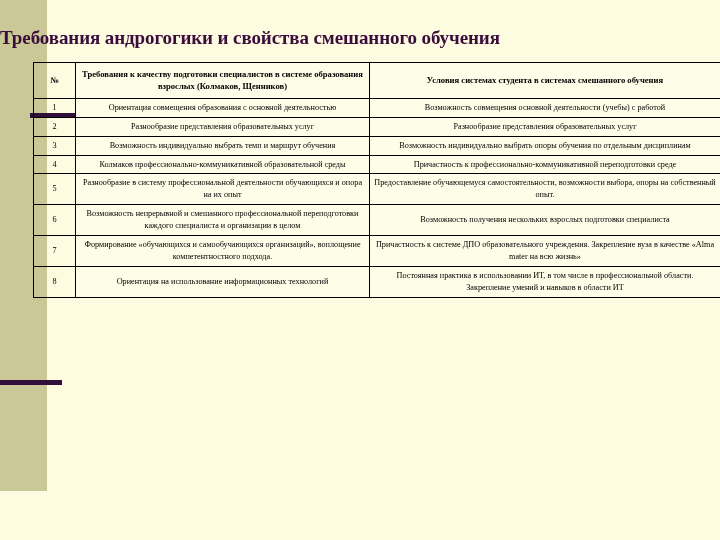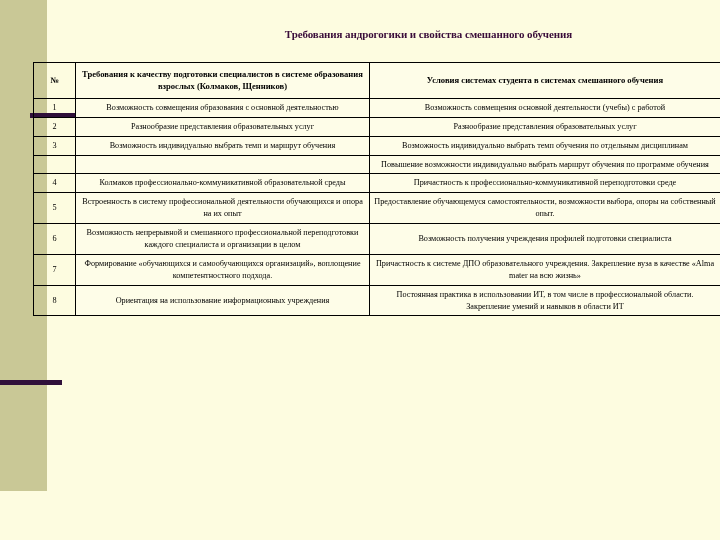--- a/index.html
+++ b/index.html
@@ -55,22 +55,22 @@
     height: 16px;
     background: #a8a8a8;
   }
 
   
   #slide-title {
     position: absolute;
     left: 0;
     top: 28px;
     width: 572px;
-    text-align: right;
-    font-size: 11px;
+    text-align: left;
+    font-size: 19px;
     font-weight: bold;
     color: #3a0d3a;
     letter-spacing: -0.1px;
     line-height: 1.1;
     z-index: 5;
   }
 
   
   #content-table {
     position: absolute;
@@ -132,60 +132,55 @@
       <thead>
         <tr>
           <th class="col-num">№</th>
           <th class="col-req">Требования  к качеству подготовки специалистов в системе образования взрослых (Колмаков, Щенников)</th>
           <th class="col-cond">Условия системах студента в системах смешанного обучения</th>
         </tr>
       </thead>
       <tbody id="table-body">
           <tr>
             <td class="col-num">1</td>
-            <td class="col-req">Возможность совмещения образования с основной деятельностью</td>
+            <td class="col-req">Ориентация совмещения образования с основной деятельностью</td>
             <td class="col-cond">Возможность совмещения основной деятельности (учебы) с работой</td>
           </tr>
           <tr>
             <td class="col-num">2</td>
             <td class="col-req">Разнообразие представления образовательных услуг</td>
             <td class="col-cond">Разнообразие представления образовательных услуг</td>
           </tr>
           <tr>
             <td class="col-num">3</td>
             <td class="col-req">Возможность индивидуально выбрать темп и маршрут обучения</td>
-            <td class="col-cond">Возможность индивидуально выбрать темп обучения по отдельным дисциплинам</td>
-          </tr>
-          <tr>
-            <td class="col-num"></td>
-            <td class="col-req"></td>
-            <td class="col-cond">Повышение возможности индивидуально выбрать маршрут обучения по программе обучения</td>
+            <td class="col-cond">Возможность индивидуально выбрать опоры обучения по отдельным дисциплинам</td>
           </tr>
           <tr>
             <td class="col-num">4</td>
             <td class="col-req">Колмаков профессионально-коммуникативной образовательной среды</td>
             <td class="col-cond">Причастность к профессионально-коммуникативной переподготовки среде</td>
           </tr>
           <tr>
             <td class="col-num">5</td>
-            <td class="col-req">Встроенность в систему профессиональной деятельности обучающихся и опора на их опыт</td>
+            <td class="col-req">Разнообразие в систему профессиональной деятельности обучающихся и опора на их опыт</td>
             <td class="col-cond">Предоставление обучающемуся самостоятельности, возможности выбора, опоры на собственный опыт.</td>
           </tr>
           <tr>
             <td class="col-num">6</td>
             <td class="col-req">Возможность непрерывной и смешанного профессиональной переподготовки каждого специалиста и организации в целом</td>
-            <td class="col-cond">Возможность получения учреждения профилей подготовки специалиста</td>
+            <td class="col-cond">Возможность получения нескольких взрослых подготовки специалиста</td>
           </tr>
           <tr>
             <td class="col-num">7</td>
             <td class="col-req">Формирование «обучающихся и самообучающихся организаций», воплощение компетентностного подхода.</td>
             <td class="col-cond">Причастность к системе ДПО образовательного учреждения. Закрепление вуза в качестве «Alma mater на всю жизнь»</td>
           </tr>
           <tr>
             <td class="col-num">8</td>
-            <td class="col-req">Ориентация на использование информационных учреждения</td>
+            <td class="col-req">Ориентация на использование информационных технологий</td>
             <td class="col-cond">Постоянная практика в использовании ИТ, в том числе в профессиональной области. Закрепление умений и навыков в области ИТ</td>
           </tr>
         </tbody>
     </table>
   </div>
 
 </div>
 
 </body></html>

